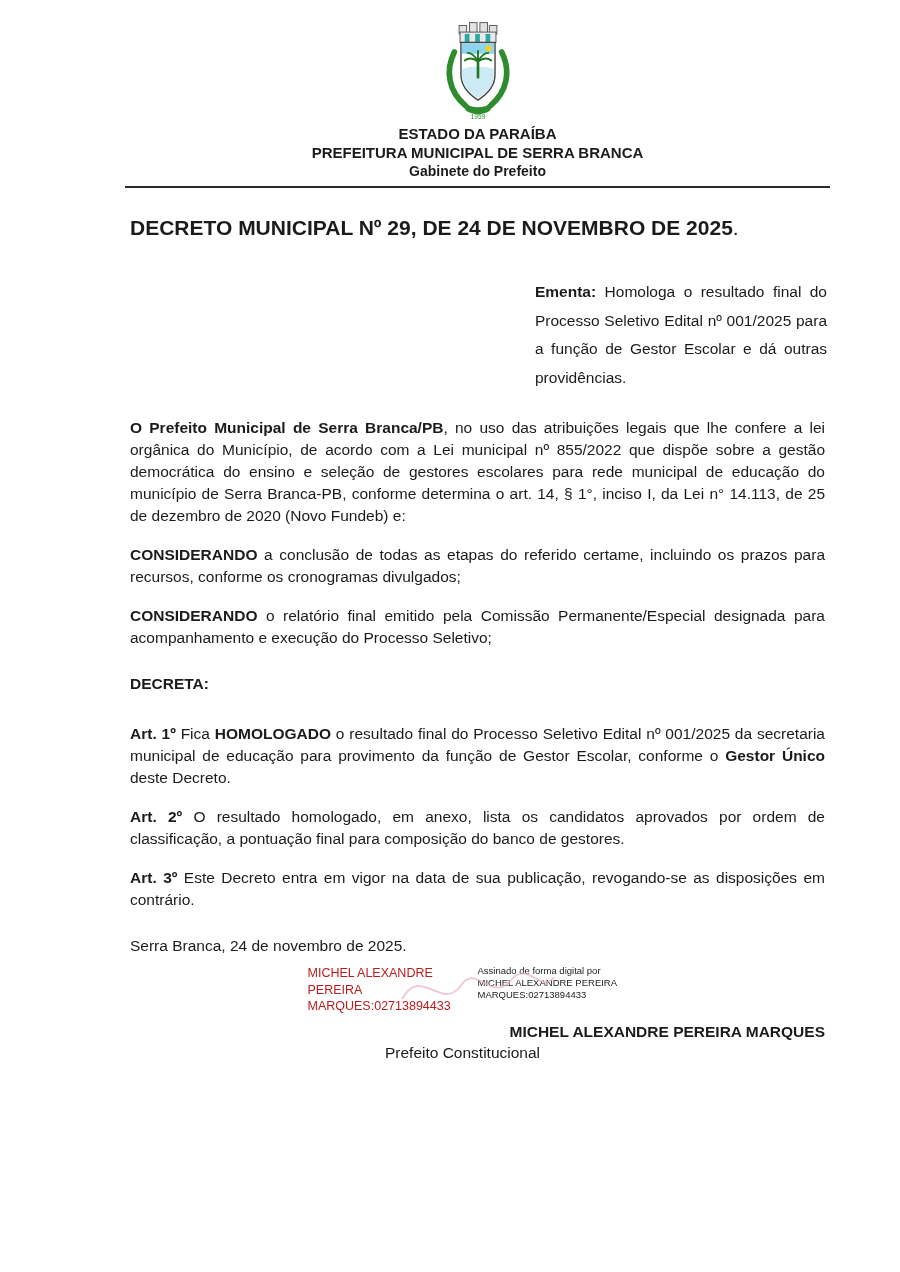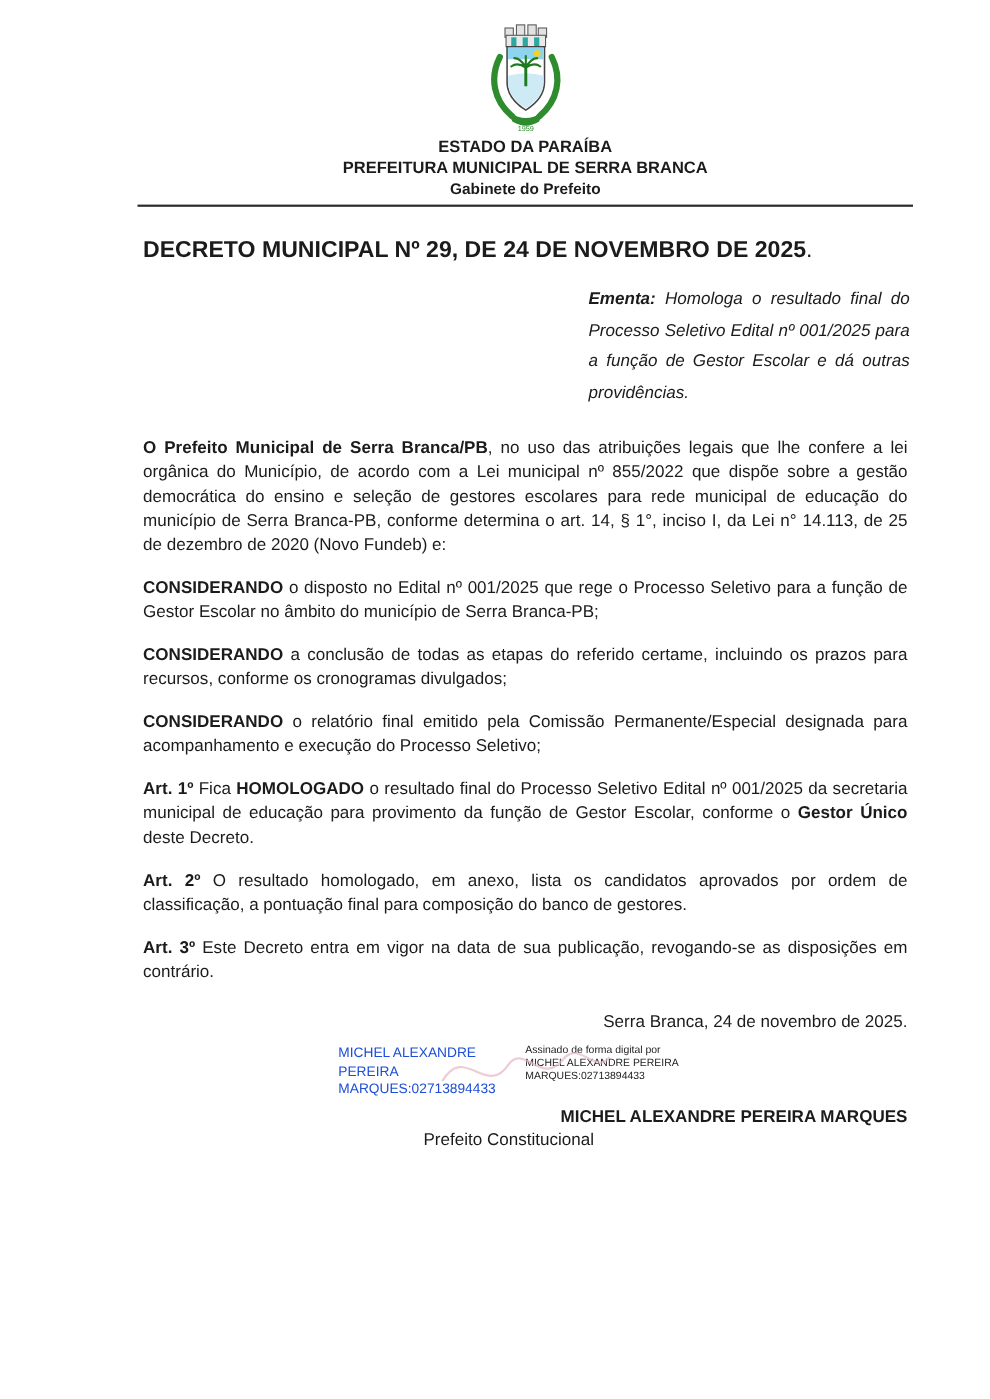--- a/index.html
+++ b/index.html
@@ -10,35 +10,35 @@
     color:#1b1b1b; padding:16px 75px 0 130px; position:relative; overflow:hidden;
   }
   .header { text-align:center; }
   .crest-wrap { display:flex; justify-content:center; margin-bottom:4px; }
   .header-line { font-weight:bold; font-size:15px; line-height:19px; }
   .header-line.small { font-size:14px; }
   .header-divider { border:none; border-top:2px solid #2b2b2b; margin:5px -5px 0 -5px; }
   .decree-title { margin-top:28px; font-size:21px; }
   .decree-title b { font-weight:bold; }
   .ementa {
-    margin-top:18px; margin-left:405px; width:292px;
-    font-size:15.5px; line-height:1.85; text-align:justify;font-style:italic;
+    margin-top:38px; margin-left:405px; width:292px;
+    font-size:15.5px; line-height:1.85; text-align:justify;
   }
   .body-text { margin-top:24px; }
   .para {
     font-size:15.5px; line-height:22px; text-align:justify; margin-bottom:17px;
   }
   .para.decreta { margin-top:24px; margin-bottom:28px; }
-  .dateline { text-align:right; font-size:15.5px; margin-top:26px; }
+  .dateline { font-size:15.5px; margin-top:26px; }
   .digital-sig {
     position:relative; display:flex; justify-content:center; gap:12px;
     margin-top:10px; margin-left:-30px;
   }
   .sig-scribble { position:absolute; left:50%; top:-6px; transform:translateX(-45%); pointer-events:none; }
-  .sig-left { width:158px; font-size:12.5px; line-height:1.35; color:#1d4ed8; }
+  .sig-left { width:158px; font-size:12.5px; line-height:1.35; color:#b91c1c; }
   .sig-right { width:140px; font-size:9.5px; line-height:1.3; color:#222; }
   .sig-name { text-align:right; font-weight:bold; font-size:15.5px; margin-top:8px; margin-left:-30px; }
   .sig-title { text-align:center; font-weight:normal; font-size:15.5px; margin-top:3px; margin-left:-30px; }
 </style>
 </head>
 <body>
 
 <div class="page">
 
   <div class="header">
@@ -74,23 +74,23 @@
     <div class="header-line small">Gabinete do Prefeito</div>
     <hr class="header-divider">
   </div>
 
   <div class="decree-title"><b>DECRETO MUNICIPAL Nº 29, DE 24 DE NOVEMBRO DE 2025</b><span>.</span></div>
 
   <div class="ementa"><b>Ementa:</b><span> Homologa o resultado final do Processo Seletivo Edital nº 001/2025 para a função de Gestor Escolar e dá outras providências.</span></div>
 
   <div class="body-text">
     <p class="para"><b>O Prefeito Municipal de Serra Branca/PB</b><span>, no uso das atribuições legais que lhe confere a lei orgânica do Município, de acordo com a Lei municipal nº 855/2022 que dispõe sobre a gestão democrática do ensino e seleção de gestores escolares para rede municipal de educação do município de Serra Branca-PB, conforme determina o art. 14, § 1°, inciso I, da Lei n° 14.113, de 25 de dezembro de 2020 (Novo Fundeb) e:</span></p>
-    <p class="para"><b>CONSIDERANDO</b><span> o disposto no Edital nº 001/2025 que rege o Processo Seletivo para a função de Gestor Escolar no âmbito do município de Serra Branca-PB;</span></p>
     <p class="para"><b>CONSIDERANDO</b><span> a conclusão de todas as etapas do referido certame, incluindo os prazos para recursos, conforme os cronogramas divulgados;</span></p>
     <p class="para"><b>CONSIDERANDO</b><span> o relatório final emitido pela Comissão Permanente/Especial designada para acompanhamento e execução do Processo Seletivo;</span></p>
+    <p class="para decreta"><b>DECRETA:</b></p>
     <p class="para"><b>Art. 1º</b><span> Fica </span><b>HOMOLOGADO</b><span> o resultado final do Processo Seletivo Edital nº 001/2025 da secretaria municipal de educação para provimento da função de Gestor Escolar, conforme o </span><b>Gestor Único</b><span> deste Decreto.</span></p>
     <p class="para"><b>Art. 2º</b><span> O resultado homologado, em anexo, lista os candidatos aprovados por ordem de classificação, a pontuação final para composição do banco de gestores.</span></p>
     <p class="para"><b>Art. 3º</b><span> Este Decreto entra em vigor na data de sua publicação, revogando-se as disposições em contrário.</span></p>
   </div>
 
   <div class="dateline">Serra Branca, 24 de novembro de 2025.</div>
 
   <div class="digital-sig">
     <svg class="sig-scribble" width="180" height="60" viewBox="0 0 180 60">
       <path d="M20,40 C40,5 60,55 80,25 C95,5 110,45 130,20 C145,2 160,35 172,18" fill="none" stroke="#e5b7c4" stroke-width="2" opacity="0.7"></path>

